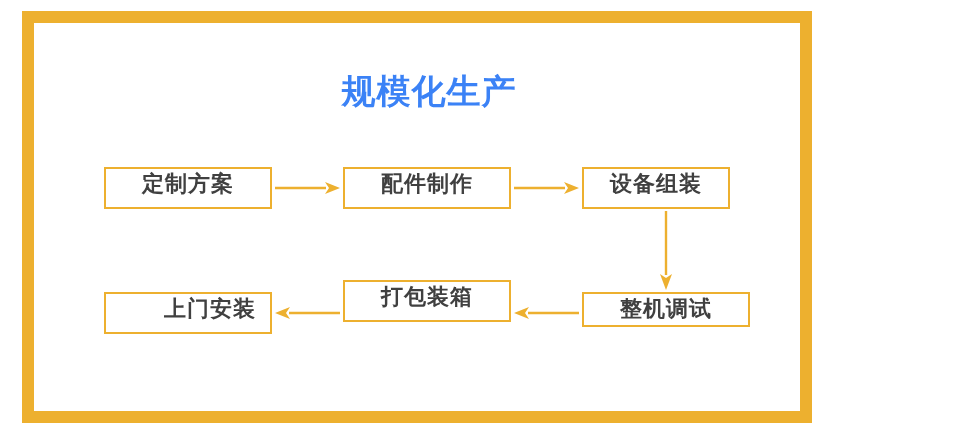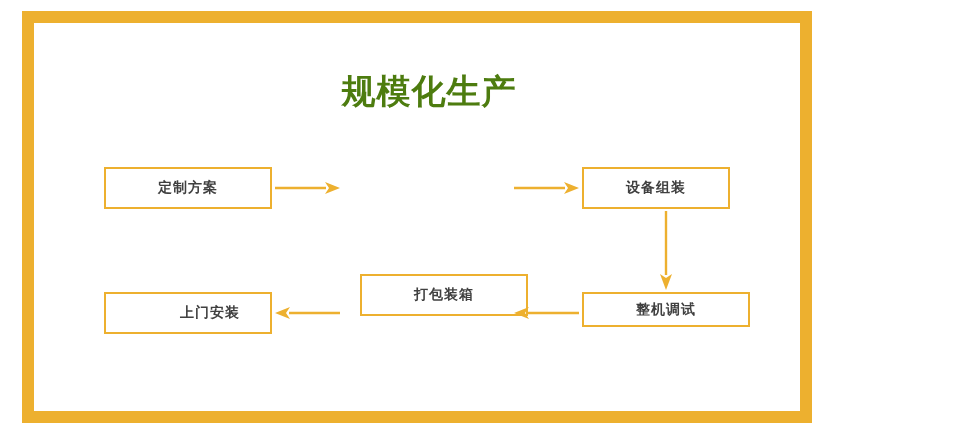--- a/index.html
+++ b/index.html
@@ -29,56 +29,56 @@
 
   
   #title {
     position: absolute;
     left: 0;
     top: 48px;
     width: 790px;
     text-align: center;
     font-size: 34px;
     font-weight: bold;
-    color: #4d7c0f;
+    color: #3b82f6;
     letter-spacing: 1px;
     line-height: 40px;
     white-space: nowrap;
   }
 
   
   #flow {
     position: absolute;
     left: 0;
     top: 0;
     width: 790px;
     height: 412px;
   }
 
   .node {
     position: absolute;
     border: 2px solid #edb02f;
     background: #ffffff;
     display: flex;
-    align-items: center;
+    align-items: flex-start;
     justify-content: center;
-    font-size: 14px;
+    font-size: 22px;
     font-weight: bold;
     color: #404040;
     letter-spacing: 1px;
     white-space: nowrap;
   }
 
   
   #node-0 { left: 70px;  top: 144px; width: 168px; height: 42px; }
   #node-1 { left: 309px; top: 144px; width: 168px; height: 42px; }
   #node-2 { left: 548px; top: 144px; width: 148px; height: 42px; }
   
   #node-3 { left: 548px; top: 269px; width: 168px; height: 35px; }
-  #node-4 { left: 309px; top: 251px; width: 168px; height: 42px; margin-left: 17px; }
+  #node-4 { left: 309px; top: 257px; width: 168px; height: 42px; }
   #node-5 { left: 70px;  top: 269px; width: 168px; height: 42px; padding-left: 44px; }
 
   .arrow {
     position: absolute;
     overflow: visible;
   }
   .arrow-h { width: 71px; height: 18px; }
   .arrow-v { width: 18px; height: 83px; }
 
   
@@ -94,20 +94,23 @@
 <div id="frame">
 
   <div id="title">规模化生产</div>
 
   <div id="flow">
 
     <div class="node" id="node-0">
       <span>定制方案</span>
     </div>
 
+    <div class="node" id="node-1">
+      <span>配件制作</span>
+    </div>
 
     <div class="node" id="node-2">
       <span>设备组装</span>
     </div>
 
     <div class="node" id="node-3">
       <span>整机调试</span>
     </div>
 
     <div class="node" id="node-4">

